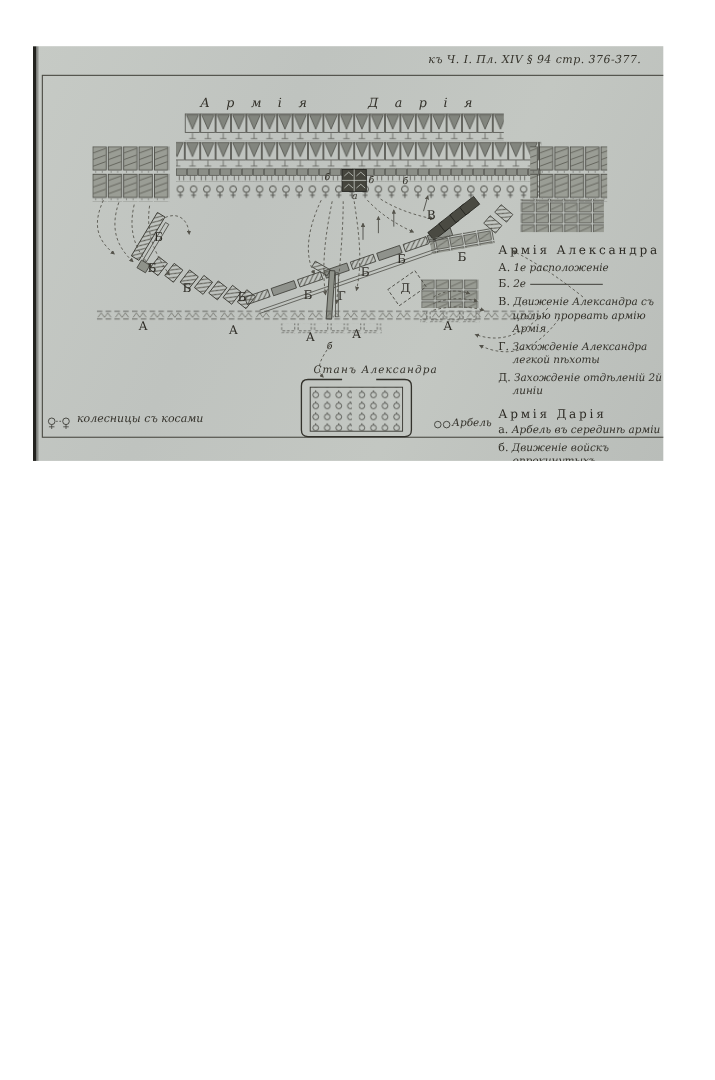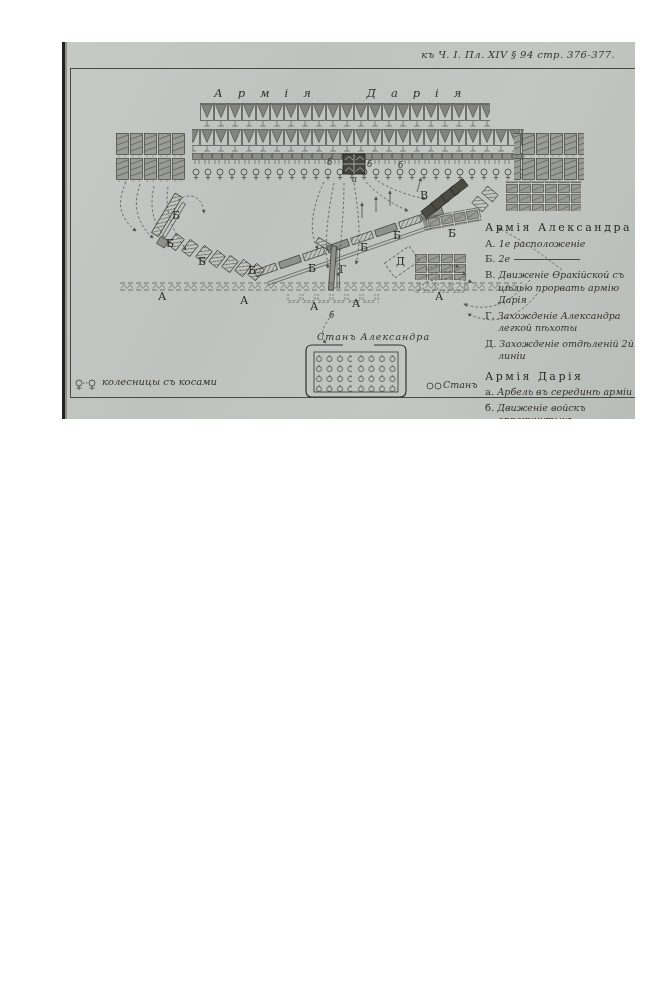--- a/index.html
+++ b/index.html
@@ -4,21 +4,20 @@
 <style>
   html,body{margin:0;padding:0;}
   body{
     width:650px;height:982px;background:#ffffff;position:relative;
     font-family:"DejaVu Serif", serif;color:#2e2c26;
   }
   .plate{
     position:absolute;left:30px;top:42px;width:573px;height:377px;
     background:linear-gradient(115deg,#c6cac5 0%,#bfc3bf 35%,#c3c7c2 65%,#b9bdb9 100%);
     overflow:hidden;
-    margin-left:32px;
   }
   .plate-edge{position:absolute;left:0;top:0;width:3px;height:100%;background:#23231f;}
   .plate-edge2{position:absolute;left:3px;top:0;width:2px;height:100%;background:rgba(40,40,36,.35);}
   .inner-border{position:absolute;left:8px;top:26px;width:573px;height:328px;border:1px solid #4a4a43;}
   .caption{
     position:absolute;right:20px;top:7px;font-style:italic;font-size:10px;
     letter-spacing:.4px;color:#34322a;
   }
   .top-army-label{
     position:absolute;left:152px;top:44px;width:300px;
@@ -218,32 +217,32 @@
   <span class="mls" style="left:267px;top:269px">б</span>
   <span class="ml" style="left:96px;top:249px">А</span>
   <span class="ml" style="left:178px;top:253px">А</span>
   <span class="ml" style="left:248px;top:259px">А</span>
   <span class="ml" style="left:290px;top:256px">А</span>
   <span class="ml" style="left:373px;top:249px">А</span>
 
 
   <div class="chariot-note">колесницы съ косами</div>
   <div class="camp-label">Станъ Александра</div>
-  <div class="elephants-label">Станъ</div>
+  <div class="elephants-label">Арбель</div>
 
   <div class="legend">
     <div class="lg-head">Армія Александра</div>
     <div class="lg-item">
       <span class="lg-key">А.</span><span class="lg-text">1е расположеніе</span>
     </div>
     <div class="lg-item">
       <span class="lg-key">Б.</span><span class="lg-text">2е</span><span class="ditto"></span>
     </div>
     <div class="lg-item">
-      <span class="lg-key">В.</span><span class="lg-text">Движеніе Ѳракійской съ цѣлью прорвать армію Дарія</span>
+      <span class="lg-key">В.</span><span class="lg-text">Движеніе Александра съ цѣлью прорвать армію Армія</span>
     </div>
     <div class="lg-item">
       <span class="lg-key">Г.</span><span class="lg-text">Захожденіе Александра легкой пѣхоты</span>
     </div>
     <div class="lg-item">
       <span class="lg-key">Д.</span><span class="lg-text">Захожденіе отдѣленій 2й линіи</span>
     </div>
     <div class="lg-head h2">Армія Дарія</div>
     <div class="lg-item">
       <span class="lg-key">а.</span><span class="lg-text">Арбель въ серединѣ арміи</span>

